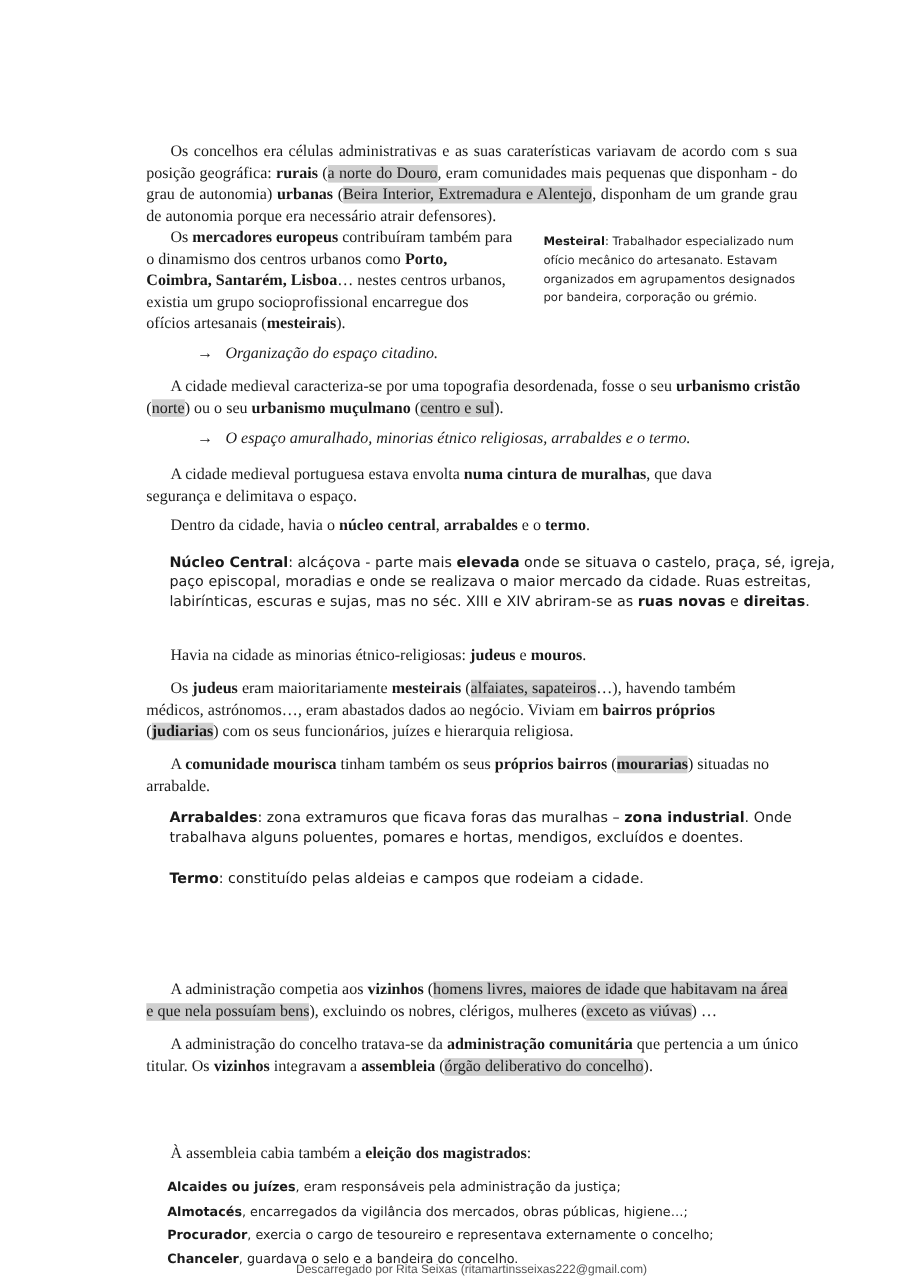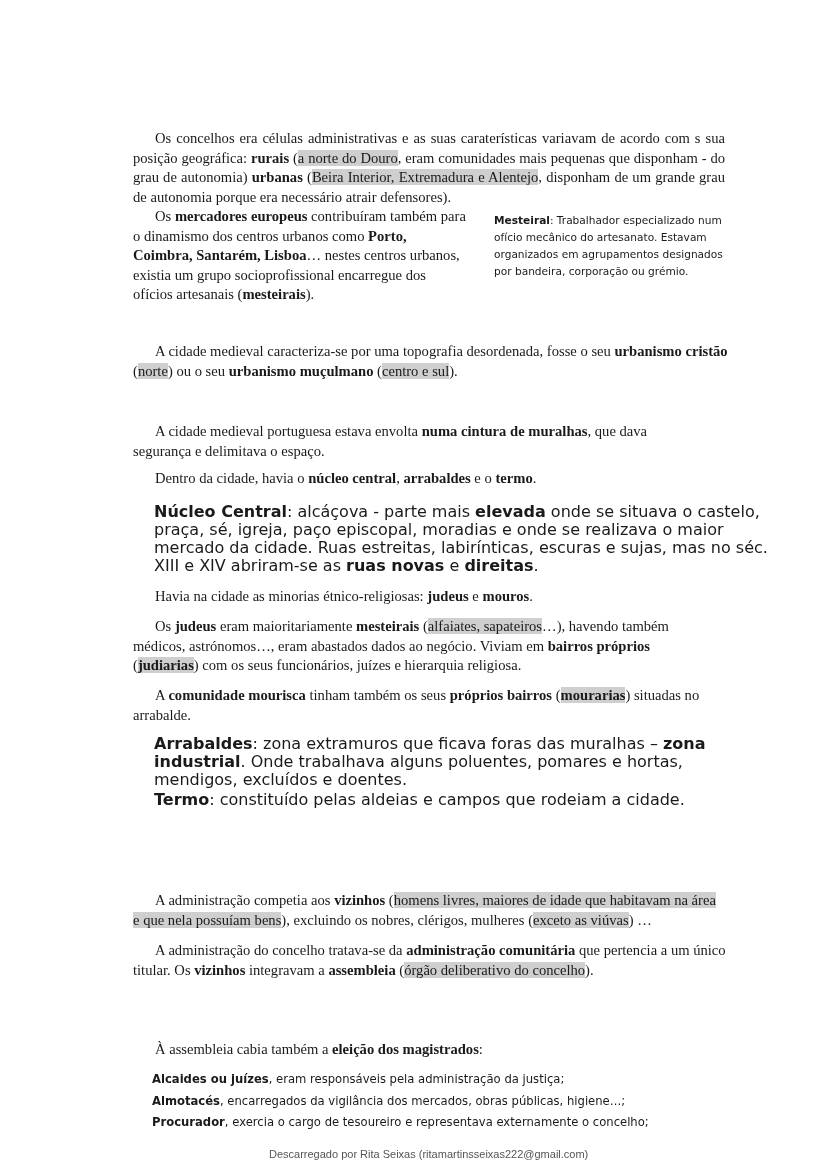--- a/index.html
+++ b/index.html
@@ -1,19 +1,19 @@
 <!DOCTYPE html>
 <html><head>
 <meta charset="utf-8">
 <style>
   html, body { margin: 0; padding: 0; background: #ffffff; }
   body { width: 828px; height: 1171px; position: relative; overflow: hidden; color: #1a1a1a; }
   .page { position: absolute; left: 16px; top: 0; width: 828px; height: 1171px; }
   .serif { font-family: "Liberation Serif", "DejaVu Serif", serif; font-size: 14.6px; line-height: 19.5px; }
-  .sans { font-family: "DejaVu Sans", "Liberation Sans", sans-serif; font-size: 16px; line-height: 18px; }
+  .sans { font-family: "DejaVu Sans", "Liberation Sans", sans-serif; font-size: 13px; line-height: 18px; }
   .blk { position: absolute; }
   .ind { text-indent: 22px; }
   .just { text-align: justify; }
   b { font-weight: bold; }
   .hl { background: #cfcfcf; }
   .arrow-h { font-style: italic; }
   .arrow-h .arr { font-style: normal; display: inline-block; width: 26px; }
   .footer { font-family: "Liberation Sans", "DejaVu Sans", sans-serif; font-size: 11px; color: #555; position: absolute; left: 253px; top: 1148px; }
   .list-line { display: block; }
 </style>
@@ -21,23 +21,25 @@
 <body>
 
 <div class="page">
 
   <p class="blk serif ind just" style="left:117px; top:129px; width:592px; margin:0;"><span>Os concelhos era células administrativas e as suas caraterísticas variavam de acordo com s sua posição geográfica: </span><b>rurais</b><span> (</span><span class="hl">a norte do Douro</span><span>, eram comunidades mais pequenas que disponham - do grau de autonomia) </span><b>urbanas</b><span> (</span><span class="hl">Beira Interior, Extremadura e Alentejo</span><span>, disponham de um grande grau de autonomia porque era necessário atrair defensores).</span></p>
 
   <p class="blk serif ind" style="left:117px; top:207px; width:336px; margin:0;"><span>Os </span><b>mercadores europeus</b><span> contribuíram também para o dinamismo dos centros urbanos como </span><b>Porto, Coimbra, Santarém, Lisboa</b><span>… nestes centros urbanos, existia um grupo socioprofissional encarregue dos ofícios artesanais (</span><b>mesteirais</b><span>).</span></p>
 
   <p class="blk sans" style="left:478px; top:212px; width:230px; margin:0; font-size:10.6px; line-height:17px;"><b>Mesteiral</b><span>: Trabalhador especializado num ofício mecânico do artesanato. Estavam organizados em agrupamentos designados por bandeira, corporação ou grémio.</span></p>
 
+  <p class="blk serif arrow-h" style="left:163px; top:312px; margin:0;"><span class="arr">→</span><span>Organização do espaço citadino.</span></p>
 
   <p class="blk serif ind" style="left:117px; top:342px; width:600px; margin:0;"><span>A cidade medieval caracteriza-se por uma topografia desordenada, fosse o seu </span><b>urbanismo cristão</b><span> (</span><span class="hl">norte</span><span>) ou o seu </span><b>urbanismo muçulmano</b><span> (</span><span class="hl">centro e sul</span><span>).</span></p>
 
+  <p class="blk serif arrow-h" style="left:163px; top:390px; margin:0;"><span class="arr">→</span><span>O espaço amuralhado, minorias étnico religiosas, arrabaldes e o termo.</span></p>
 
   <p class="blk serif ind" style="left:117px; top:422px; width:560px; margin:0;"><span>A cidade medieval portuguesa estava envolta </span><b>numa cintura de muralhas</b><span>, que dava segurança e delimitava o espaço.</span></p>
 
   <p class="blk serif ind" style="left:117px; top:469px; width:560px; margin:0;"><span>Dentro da cidade, havia o </span><b>núcleo central</b><span>, </span><b>arrabaldes</b><span> e o </span><b>termo</b><span>.</span></p>
 
   <p class="blk sans" style="left:138px; top:503px; width:620px; margin:0;"><b>Núcleo Central</b><span>: alcáçova - parte mais </span><b>elevada</b><span> onde se situava o castelo, praça, sé, igreja, paço episcopal, moradias e onde se realizava o maior mercado da cidade. Ruas estreitas, labirínticas, escuras e sujas, mas no séc. XIII e XIV abriram-se as </span><b>ruas novas</b><span> e </span><b>direitas</b><span>.</span></p>
 
   <p class="blk serif ind" style="left:117px; top:587px; width:560px; margin:0;"><span>Havia na cidade as minorias étnico-religiosas: </span><b>judeus</b><span> e </span><b>mouros</b><span>.</span></p>
 
   <p class="blk serif ind" style="left:117px; top:617px; width:580px; margin:0;"><span>Os </span><b>judeus</b><span> eram maioritariamente </span><b>mesteirais</b><span> (</span><span class="hl">alfaiates, sapateiros</span><span>…), havendo também médicos, astrónomos…, eram abastados dados ao negócio. Viviam em </span><b>bairros próprios</b><span> (</span><b class="hl">judiarias</b><span>) com os seus funcionários, juízes e hierarquia religiosa.</span></p>
@@ -53,16 +55,17 @@
 
   <p class="blk serif ind" style="left:117px; top:891px; width:590px; margin:0;"><span>A administração competia aos </span><b>vizinhos</b><span> (</span><span class="hl">homens livres, maiores de idade que habitavam na área e que nela possuíam bens</span><span>), excluindo os nobres, clérigos, mulheres (</span><span class="hl">exceto as viúvas</span><span>) …</span></p>
 
 
   <p class="blk serif ind" style="left:117px; top:1040px; width:560px; margin:0;"><span>À assembleia cabia também a </span><b>eleição dos magistrados</b><span>:</span></p>
 
   <div class="blk sans" style="left:136px; top:1069px; width:560px; font-size:11.6px; line-height:21.5px;">
     <span class="list-line"><b>Alcaides ou juízes</b><span>, eram responsáveis pela administração da justiça;</span></span>
     <span class="list-line"><b>Almotacés</b><span>, encarregados da vigilância dos mercados, obras públicas, higiene…;</span></span>
     <span class="list-line"><b>Procurador</b><span>, exercia o cargo de tesoureiro e representava externamente o concelho;</span></span>
+    <span class="list-line"><b>Chanceler</b><span>, guardava o selo e a bandeira do concelho.</span></span>
   </div>
 
   <div class="footer">Descarregado por Rita Seixas (ritamartinsseixas222@gmail.com)</div>
 </div>
 
 </body></html>

